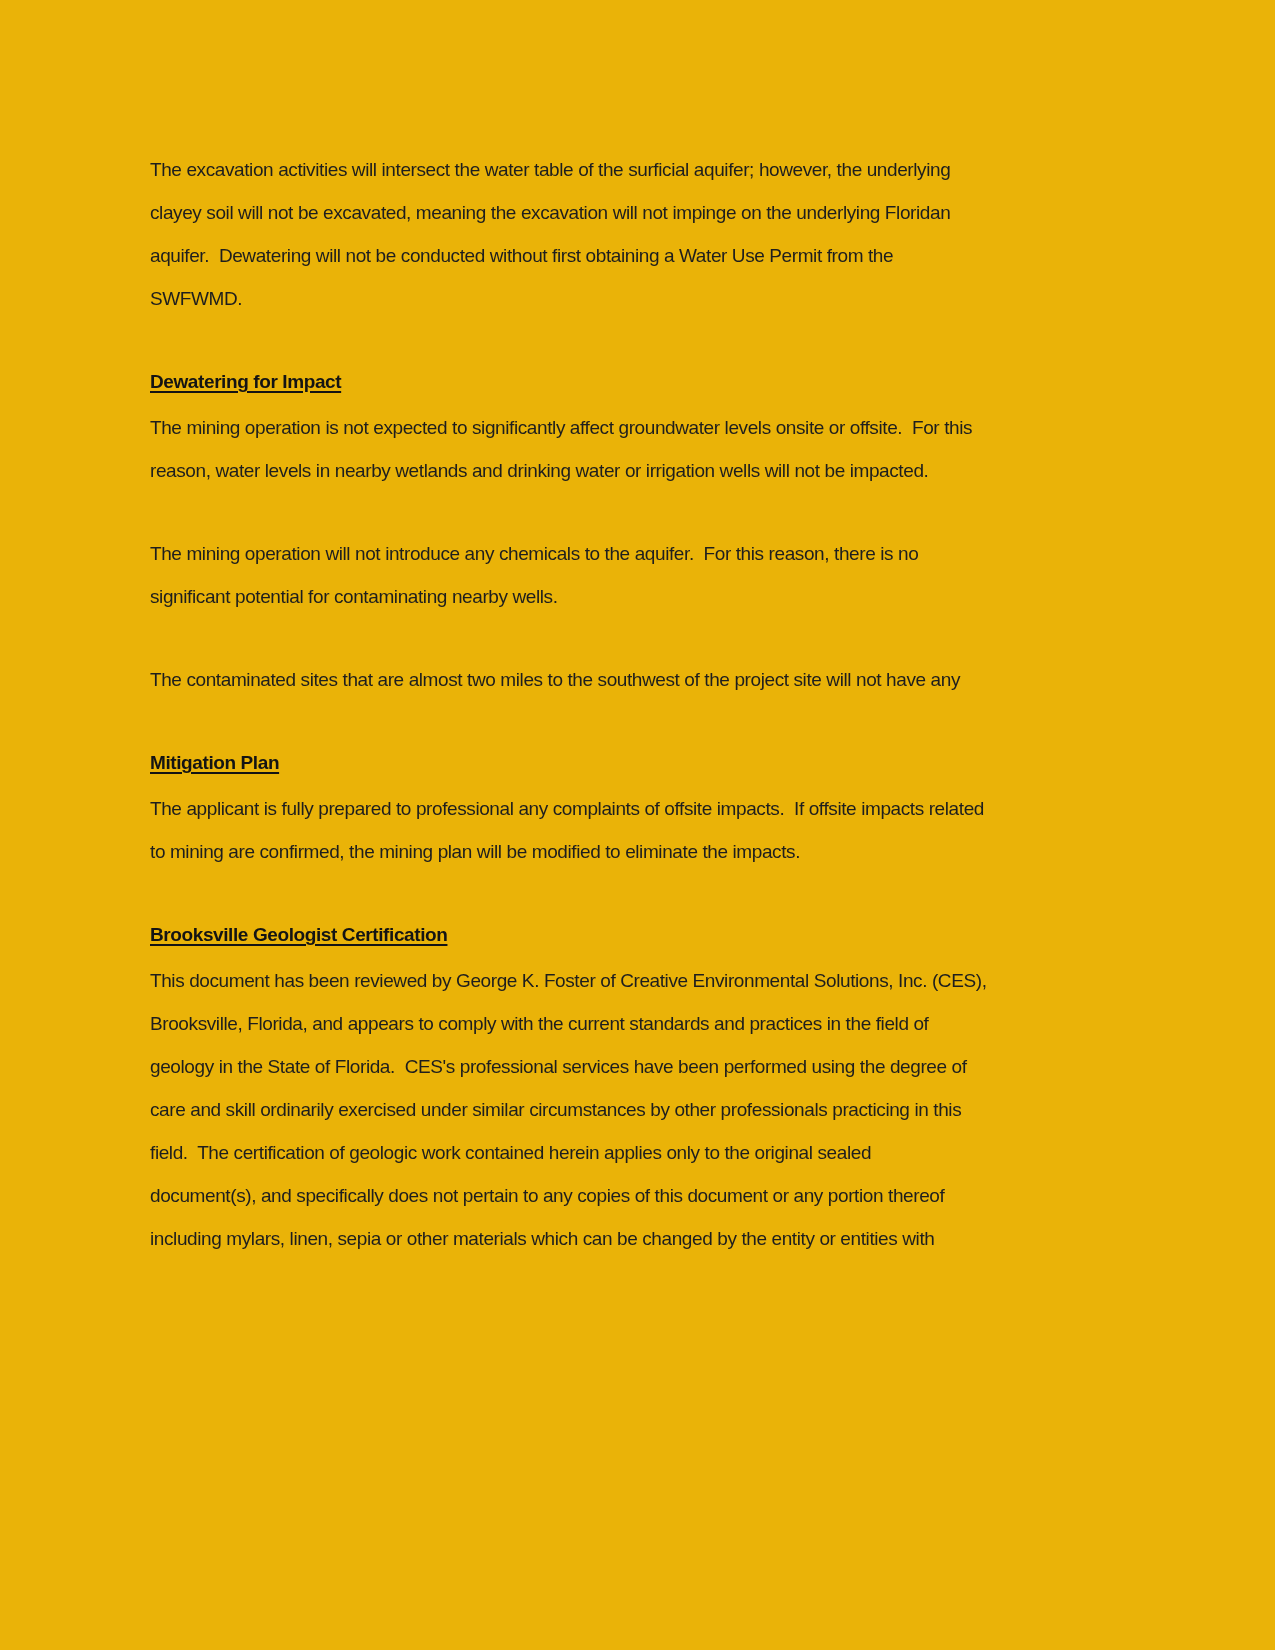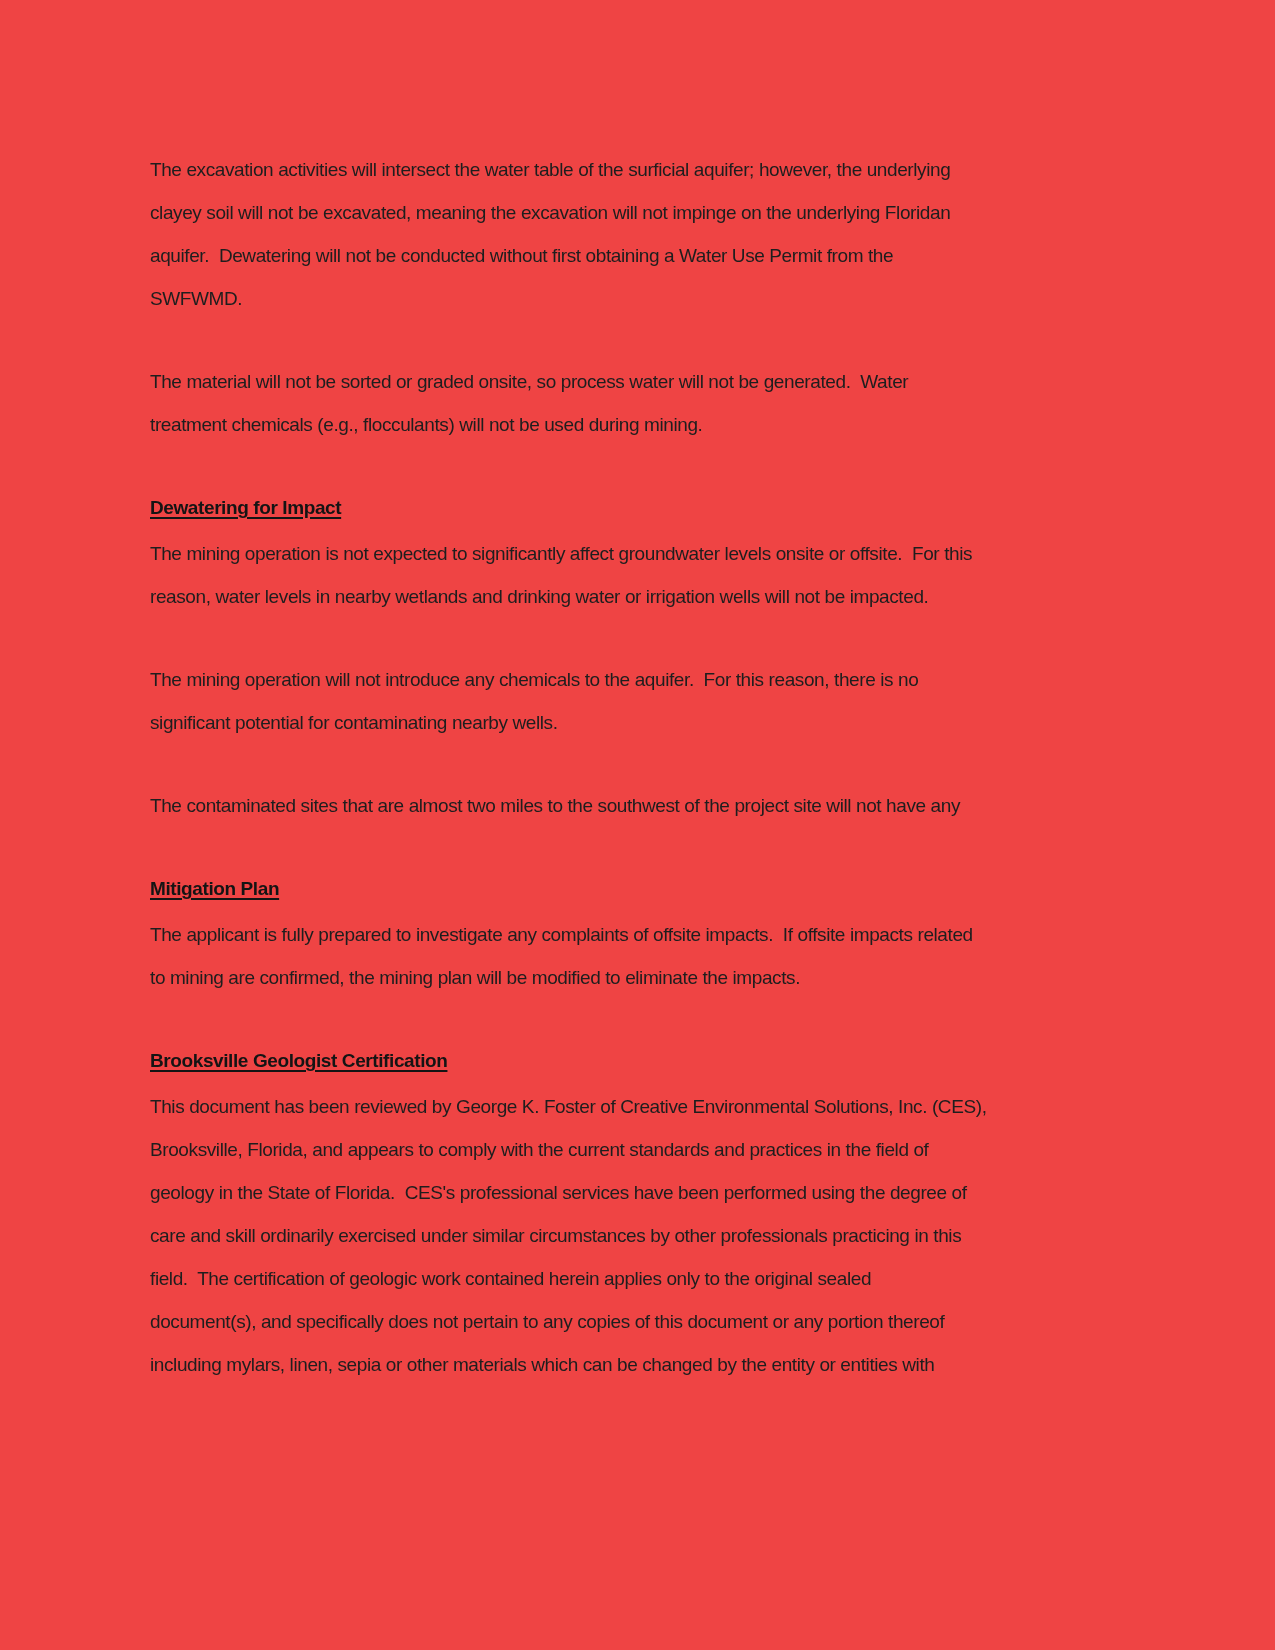--- a/index.html
+++ b/index.html
@@ -10,21 +10,21 @@
   body {
     width: 1275px;
     height: 1650px;
     position: relative;
     font-family: "Liberation Sans", sans-serif;
     overflow: hidden;
   }
   .page {
     position: absolute;
     inset: 0;
-    background: #ef4444;
+    background: #eab308;
   }
   .content {
     position: absolute;
     top: 148px;
     left: 150px;
     width: 1010px;
     color: #1e1e1e;
   }
   .para {
     margin: 0 0 40px 0;
@@ -55,39 +55,35 @@
 <body>
 
 <div class="page">
   <div class="content">
       <div class="para">
         <div class="line">The excavation activities will intersect the water table of the surficial aquifer; however, the underlying</div>
         <div class="line">clayey soil will not be excavated, meaning the excavation will not impinge on the underlying Floridan</div>
         <div class="line">aquifer.  Dewatering will not be conducted without first obtaining a Water Use Permit from the</div>
         <div class="line">SWFWMD.</div>
       </div>
-      <div class="para">
-        <div class="line">The material will not be sorted or graded onsite, so process water will not be generated.  Water</div>
-        <div class="line">treatment chemicals (e.g., flocculants) will not be used during mining.</div>
-      </div>
       <h2 class="heading"><span class="u">Dewatering for Impact</span></h2>
       <div class="para">
         <div class="line">The mining operation is not expected to significantly affect groundwater levels onsite or offsite.  For this</div>
         <div class="line">reason, water levels in nearby wetlands and drinking water or irrigation wells will not be impacted.</div>
       </div>
       <div class="para">
         <div class="line">The mining operation will not introduce any chemicals to the aquifer.  For this reason, there is no</div>
         <div class="line">significant potential for contaminating nearby wells.</div>
       </div>
       <div class="para">
         <div class="line">The contaminated sites that are almost two miles to the southwest of the project site will not have any</div>
       </div>
       <h2 class="heading"><span class="u">Mitigation Plan</span></h2>
       <div class="para">
-        <div class="line">The applicant is fully prepared to investigate any complaints of offsite impacts.  If offsite impacts related</div>
+        <div class="line">The applicant is fully prepared to professional any complaints of offsite impacts.  If offsite impacts related</div>
         <div class="line">to mining are confirmed, the mining plan will be modified to eliminate the impacts.</div>
       </div>
       <h2 class="heading"><span class="u">Brooksville Geologist Certification</span></h2>
       <div class="para">
         <div class="line">This document has been reviewed by George K. Foster of Creative Environmental Solutions, Inc. (CES),</div>
         <div class="line">Brooksville, Florida, and appears to comply with the current standards and practices in the field of</div>
         <div class="line">geology in the State of Florida.  CES's professional services have been performed using the degree of</div>
         <div class="line">care and skill ordinarily exercised under similar circumstances by other professionals practicing in this</div>
         <div class="line">field.  The certification of geologic work contained herein applies only to the original sealed</div>
         <div class="line">document(s), and specifically does not pertain to any copies of this document or any portion thereof</div>

